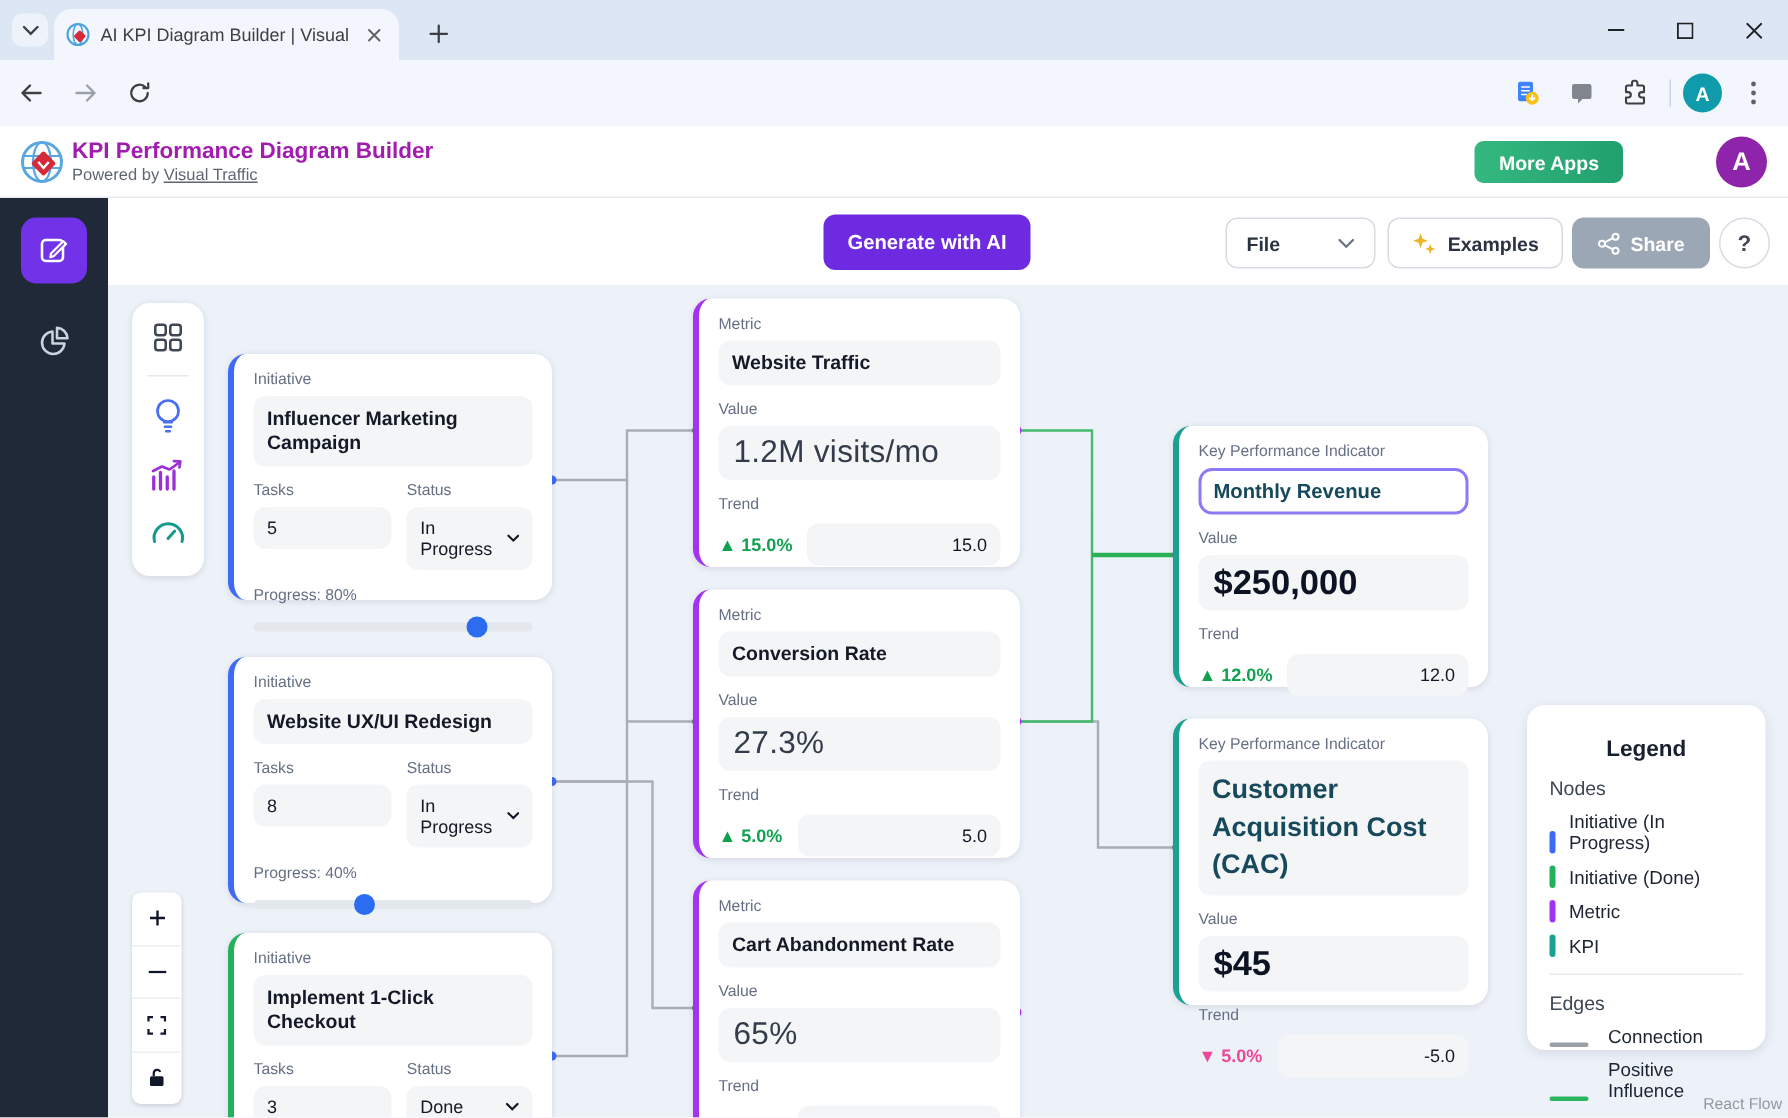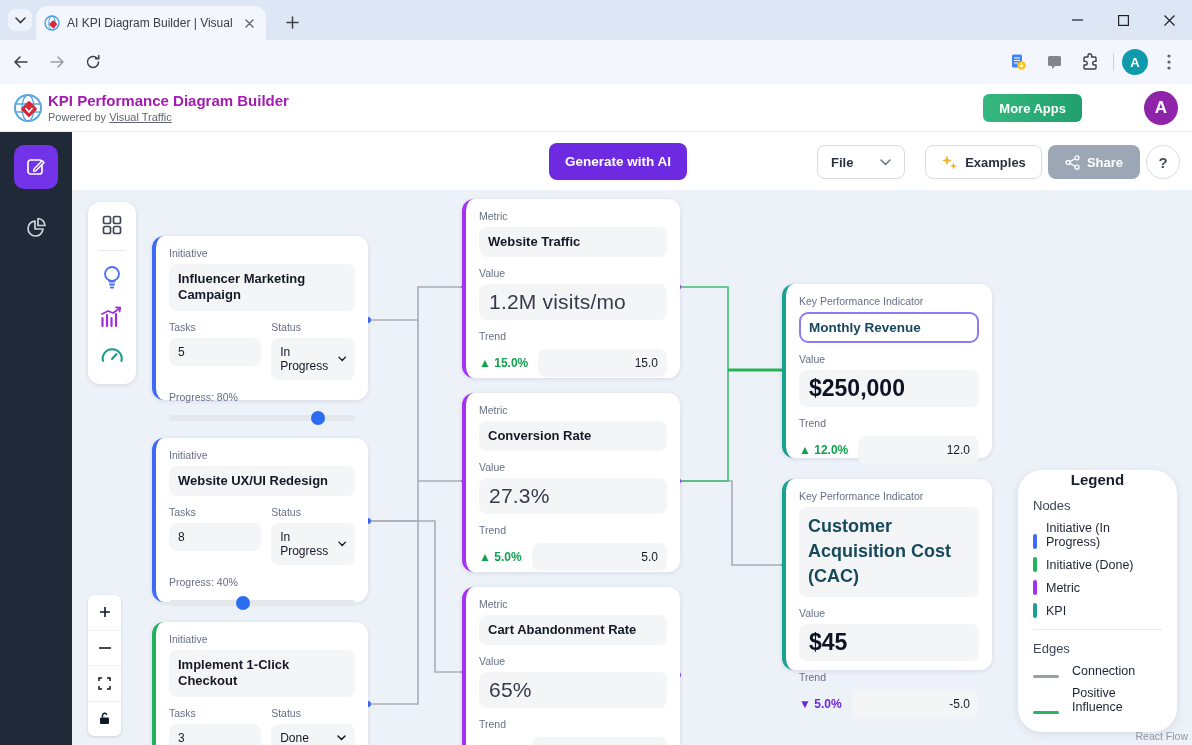--- a/index.html
+++ b/index.html
@@ -34,21 +34,21 @@
 
   
   .rail{position:absolute;left:0;top:132px;width:72px;height:613px;background:#1f2937}
   .rail-edit{position:absolute;left:14px;top:13px;width:44px;height:44px;border-radius:10px;background:#7132e8;display:flex;align-items:center;justify-content:center}
   .rail-pie{position:absolute;left:22px;top:82px;width:28px;height:28px;display:flex;align-items:center;justify-content:center}
 
   
   .strip{position:absolute;left:72px;top:132px;width:1120px;height:58px;background:#fff}
   .prompt{position:absolute;left:16px;top:11px;width:447px;height:37px;border:1px solid #d7dce3;border-radius:10px;font-size:14px;color:#1b212c;padding:0 12px;background:#fff;font-family:"Liberation Sans",sans-serif}
   .genbtn{position:absolute;left:477px;top:11px;width:138px;height:37px;border-radius:8px;background:#6d2ae0;color:#fff;font-size:13.5px;font-weight:700;display:flex;align-items:center;justify-content:center}
-  .filebtn{position:absolute;left:745px;top:13px;width:88px;height:34px;border:1px solid #d7dce3;border-radius:8px;background:#fff;display:flex;align-items:center;justify-content:space-between;padding:0 13px;font-size:13px;font-weight:600;color:#2a3140}
+  .filebtn{position:absolute;left:745px;top:13px;width:100px;height:34px;border:1px solid #d7dce3;border-radius:8px;background:#fff;display:flex;align-items:center;justify-content:space-between;padding:0 13px;font-size:13px;font-weight:600;color:#2a3140}
   .exbtn{position:absolute;left:853px;top:13px;width:117px;height:34px;border:1px solid #d7dce3;border-radius:8px;background:#fff;display:flex;align-items:center;justify-content:center;gap:7px;font-size:13px;font-weight:600;color:#2a3140}
   .sharebtn{position:absolute;left:976px;top:13px;width:92px;height:34px;border-radius:8px;background:#9ca7b5;color:#fff;display:flex;align-items:center;justify-content:center;gap:7px;font-size:13px;font-weight:700}
   .helpbtn{position:absolute;left:1074px;top:13px;width:34px;height:34px;border:1px solid #d7dce3;border-radius:50%;background:#fff;display:flex;align-items:center;justify-content:center;font-size:15px;color:#444b58;font-weight:600}
 
   
   .canvas{position:absolute;left:72px;top:190px;width:1120px;height:555px;background:#edf1f8;overflow:hidden}
   .palette{position:absolute;left:16px;top:12px;width:48px;height:182px;background:#fff;border-radius:12px;box-shadow:0 1px 4px rgba(20,30,55,.12);display:flex;flex-direction:column;align-items:center;padding-top:12px;gap:14px}
   .pal-div{width:28px;height:1px;background:#e8eaee}
   .zoomctl{position:absolute;left:16px;top:405px;width:33px;height:141px;background:#fff;border-radius:6px;box-shadow:0 1px 3px rgba(20,30,55,.15);display:flex;flex-direction:column}
   .zbtn{flex:1;display:flex;align-items:center;justify-content:center;border-bottom:1px solid #eef0f3;color:#111827;font-size:16px;font-weight:600}
@@ -63,31 +63,31 @@
   .col{flex:1}
   .selbox{display:flex;align-items:center;justify-content:space-between;background:#f4f5f7;border-radius:8px;padding:7px 9px;font-size:12px;color:#131926}
   .numbox{background:#f4f5f7;border-radius:8px;padding:7px 9px;font-size:12px;color:#131926}
   .plabel{font-size:10.5px;color:#667085;margin-top:11px}
   .slider{position:relative;height:6px;background:#e4e7ec;border-radius:3px;margin-top:12px}
   .thumb{position:absolute;top:-4px;width:14px;height:14px;border-radius:50%;background:#2b6cf0}
   .bigval{background:#f4f5f7;border-radius:8px;padding:6px 10px;font-size:21px;font-weight:300;color:#333c4b;letter-spacing:.2px}
   .kpival{background:#f4f5f7;border-radius:8px;padding:5px 10px;font-size:23px;font-weight:800;color:#0c1322}
   .trendrow{display:flex;gap:10px;align-items:center;margin-top:7px}
   .tpct{font-size:12px;font-weight:700;white-space:nowrap}
-  .up{color:#12a150}.down{color:#6d28d9}
+  .up{color:#12a150}.down{color:#ec4899}
   .tbox{flex:1;background:#f4f5f7;border-radius:8px;padding:7px 9px;font-size:12px;text-align:right;color:#131926}
   .kpittl{background:#fff;border:2px solid #8b7bf7;border-radius:9px;padding:6px 8px;font-size:13.5px;font-weight:700;color:#17495c}
   .kpittl2{background:#f4f5f7;border-radius:8px;padding:7px 9px;font-size:18px;font-weight:700;color:#17495c;line-height:1.4}
 
   .b-blue{border-left-color:#3f6af5}
   .b-green{border-left-color:#23b25b}
   .b-purple{border-left-color:#a333f1}
   .b-teal{border-left-color:#19a290}
 
-  .legend{position:absolute;left:946px;top:280px;width:159px;height:262px;background:#fff;border-radius:24px;box-shadow:0 2px 8px rgba(22,32,56,.10);padding:1px 15px}
+  .legend{position:absolute;left:946px;top:280px;width:159px;height:230px;background:#fff;border-radius:12px;box-shadow:0 2px 8px rgba(22,32,56,.10);padding:21px 15px}
   .leg-title{text-align:center;font-size:15px;font-weight:700;color:#18202e;margin-bottom:10px}
   .leg-sect{font-size:13px;color:#3d4654;margin:7px 0}
   .leg-item{display:flex;align-items:flex-end;gap:9px;margin:8px 0;font-size:12.5px;color:#1c2433}
   .leg-bar{width:4px;height:15px;border-radius:2px;flex:none}
   .leg-line{width:26px;height:3px;border-radius:2px;flex:none;margin-right:4px}
   .leg-div{height:1px;background:#e7eaee;margin:11px 0}
   .rf{position:absolute;right:4px;bottom:3px;font-size:10.5px;color:#9298a3}
 </style>
 </head>
 <body>

